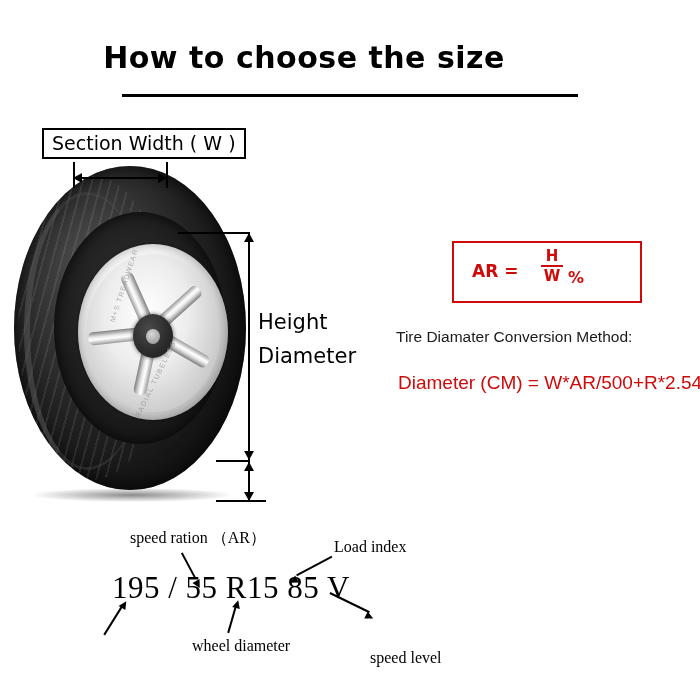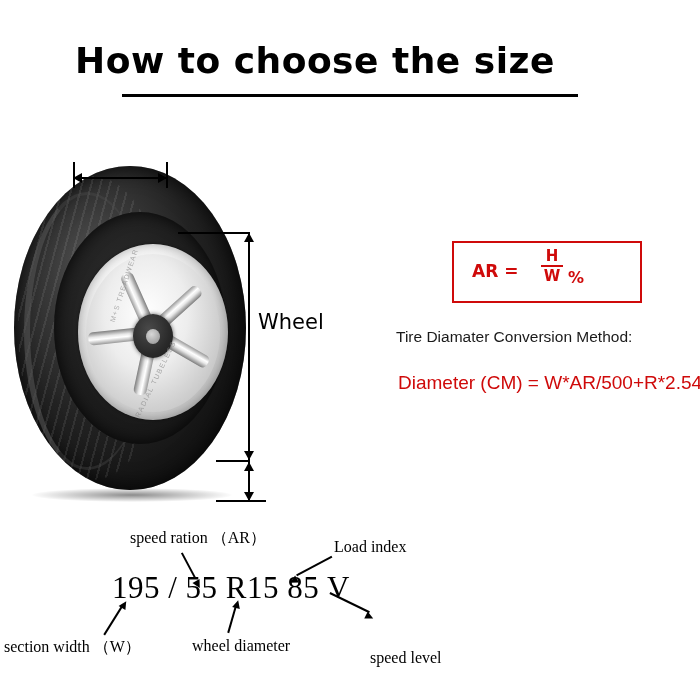--- a/index.html
+++ b/index.html
@@ -19,23 +19,22 @@
 
   
   .title {
     position: absolute;
     left: 0;
     top: 40px;
     width: 608px;
     text-align: center;
     font-family: "DejaVu Sans", sans-serif;
     font-weight: bold;
-    font-size: 36px;
+    font-size: 30px;
     letter-spacing: 0.5px;
-    margin-left: 11px;
   }
   .title-rule {
     position: absolute;
     left: 122px;
     top: 94px;
     width: 456px;
     height: 3px;
     background: #000;
   }
 
@@ -346,32 +345,34 @@
     <div class="spoke" style="transform:rotate(300deg)"></div>
 
     <div class="hub"></div>
     <div class="hub-dot"></div>
 
     <div class="sidewall-text">RADIAL TUBELESS</div>
     <div class="sidewall-text2">M+S  TREADWEAR</div>
     <div class="tire-shadow"></div>
   </div>
 
+  <div class="lbl-box" style="left:42px; top:128px;">Section Width ( W )</div>
   <div class="vline" style="left:73px; top:162px; height:26px;"></div>
   <div class="vline" style="left:166px; top:162px; height:26px;"></div>
   <div class="hline" style="left:73px; top:177px; width:94px;"></div>
   <div class="arrow-l" style="left:73px; top:173px;"></div>
   <div class="arrow-r" style="left:158px; top:173px;"></div>
 
   <div class="hline" style="left:178px; top:232px; width:72px;"></div>
   <div class="hline" style="left:216px; top:460px; width:34px;"></div>
   <div class="vline" style="left:248px; top:232px; height:228px;"></div>
   <div class="arrow-u" style="left:244px; top:233px;"></div>
   <div class="arrow-d" style="left:244px; top:451px;"></div>
-  <div class="lbl" style="left:258px; top:310px; font-size:21px;">Wheel</div>
+  <div class="lbl" style="left:258px; top:310px; font-size:21px;">Height</div>
+  <div class="lbl" style="left:258px; top:344px; font-size:21px;">Diameter</div>
 
   <div class="hline" style="left:216px; top:500px; width:50px;"></div>
   <div class="vline" style="left:248px; top:462px; height:38px;"></div>
   <div class="arrow-u" style="left:244px; top:462px;"></div>
   <div class="arrow-d" style="left:244px; top:492px;"></div>
 
   <div class="formula-box"></div>
   <div class="ar-label">AR =</div>
   <div class="frac">
     <div>H</div>
@@ -380,21 +381,20 @@
   </div>
   <div class="pct">%</div>
 
   <div class="conv-title">Tire Diamater Conversion Method:</div>
   <div class="conv-eq">Diameter (CM) = W*AR/500+R*2.54</div>
 
   <div class="mono" style="left:130px; top:528px;">speed ration （AR）</div>
   <div class="mono" style="left:334px; top:538px;text-align:center;">Load index</div>
   <div class="code">195 / 55 R15 85 V</div>
   <div class="mono" style="left:370px; top:649px;">speed level</div>
-  <div class="mono" style="left:4px; top:637px;">section width （W）</div>
   <div class="mono" style="left:192px; top:637px;">wheel diameter</div>
 
   <div class="leader" style="left:182px; top:552px; width:28px; transform:rotate(62deg);"></div>
   <div class="leader-head" style="left:196px; top:577px; transform:rotate(62deg);"></div>
 
   <div class="leader" style="left:332px; top:556px; width:40px; transform:rotate(152deg);"></div>
   <div class="leader-head" style="left:297px; top:575px; transform:rotate(152deg);"></div>
 
   <div class="leader" style="left:330px; top:592px; width:44px; transform:rotate(26deg);"></div>
   <div class="leader-head" style="left:366px; top:611px; transform:rotate(26deg);"></div>

